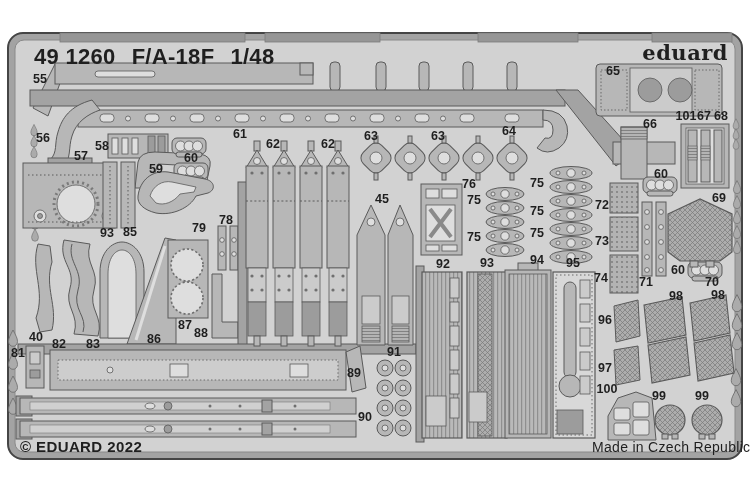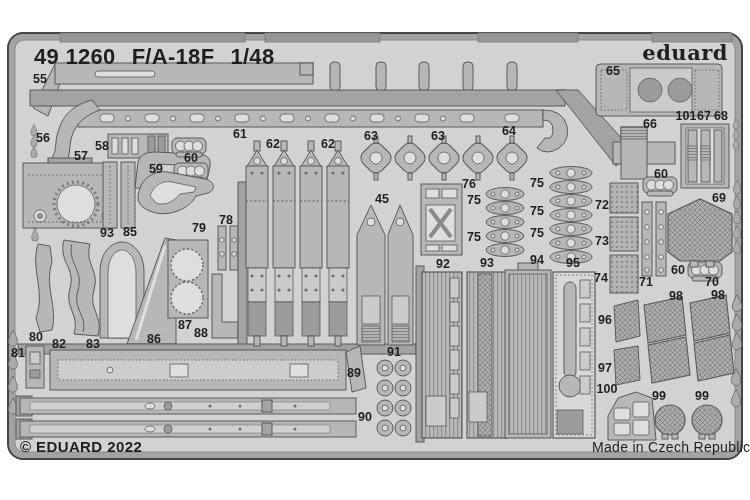--- a/index.html
+++ b/index.html
@@ -589,21 +589,21 @@
       <span class="plabel" style="left: 601px; top: 278px;">74</span>
       <span class="plabel" style="left: 474px; top: 200px;">75</span>
       <span class="plabel" style="left: 474px; top: 237px;">75</span>
       <span class="plabel" style="left: 537px; top: 183px;">75</span>
       <span class="plabel" style="left: 537px; top: 211px;">75</span>
       <span class="plabel" style="left: 537px; top: 233px;">75</span>
       <span class="plabel" style="left: 469px; top: 184px;">76</span>
       <span class="plabel" style="left: 382px; top: 199px;">45</span>
       <span class="plabel" style="left: 226px; top: 220px;">78</span>
       <span class="plabel" style="left: 199px; top: 228px;">79</span>
-      <span class="plabel" style="left: 36px; top: 337px;">80</span>
+      <span class="plabel" style="left: 36px; top: 337px;">40</span>
       <span class="plabel" style="left: 18px; top: 353px;">81</span>
       <span class="plabel" style="left: 59px; top: 344px;">82</span>
       <span class="plabel" style="left: 93px; top: 344px;">83</span>
       <span class="plabel" style="left: 107px; top: 233px;">93</span>
       <span class="plabel" style="left: 130px; top: 232px;">85</span>
       <span class="plabel" style="left: 154px; top: 339px;">86</span>
       <span class="plabel" style="left: 185px; top: 325px;">87</span>
       <span class="plabel" style="left: 201px; top: 333px;">88</span>
       <span class="plabel" style="left: 354px; top: 373px;">89</span>
       <span class="plabel" style="left: 365px; top: 417px;">90</span>

